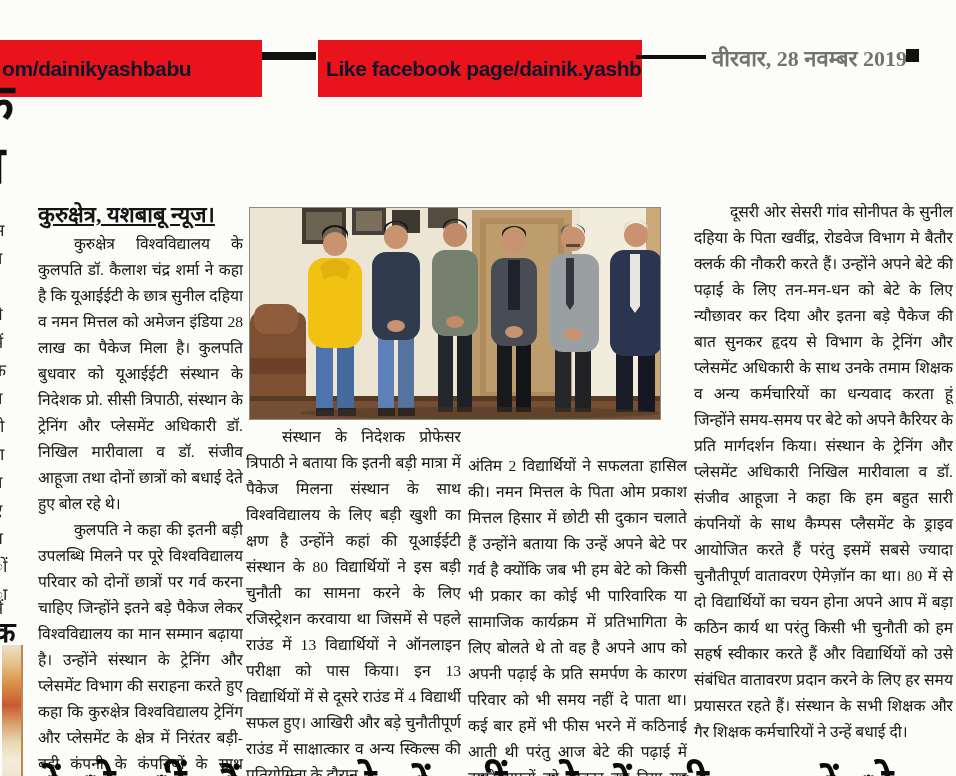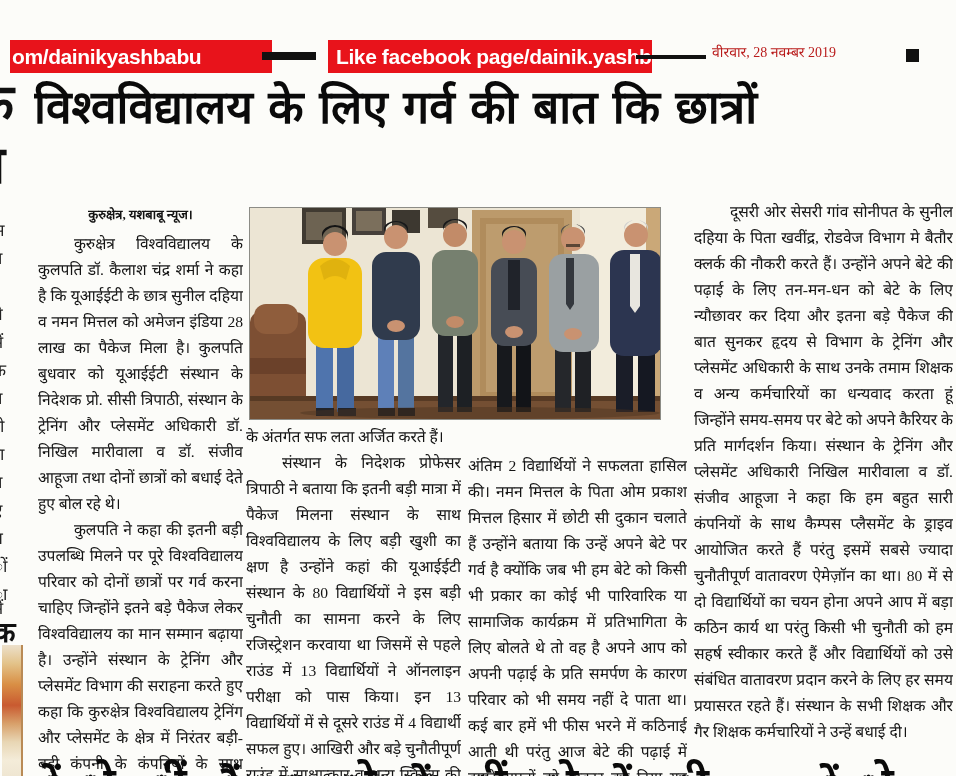--- a/index.html
+++ b/index.html
@@ -4,32 +4,32 @@
 <style>
   html,body{margin:0;padding:0;background:#e8e8e4;}
   .page{
     position:relative;width:956px;height:776px;margin:0 auto;
     background:#fcfcf9;overflow:hidden;
     font-family:"Liberation Serif","DejaVu Serif",serif;color:#101010;
   }
   
   .badge{
     position:absolute;top:40px;height:33px;line-height:33px;
-    background:#e8131b;color:#ffffff;
+    background:#e8131b;color:#0f172a;
     font-family:"Liberation Sans","DejaVu Sans",sans-serif;
     font-weight:bold;font-size:21px;letter-spacing:-0.4px;
-    padding:0 8px;white-space:nowrap;overflow:hidden;margin-left:10px;
+    padding:12px 8px;white-space:nowrap;overflow:hidden;
   }
   .badge-left{left:0;width:252px;padding-left:2px;}
   .badge-center{left:318px;width:308px;text-align:center;}
   .mast-rule1{position:absolute;left:262px;top:52px;width:54px;height:8px;background:#111;}
   .mast-rule2{position:absolute;left:636px;top:55px;width:70px;height:4px;background:#111;}
   .issue-date{
     position:absolute;left:712px;top:42px;width:190px;
-    font-weight:normal;font-size:14px;white-space:nowrap;color:#b91c1c;
+    font-weight:bold;font-size:22px;white-space:nowrap;color:#737373;
   }
   .date-square{position:absolute;left:906px;top:49px;width:13px;height:13px;background:#111;}
   
   .headline{
     position:absolute;left:34px;width:915px;
     font-weight:bold;color:#0a0a0a;font-size:46px;line-height:56px;
     white-space:nowrap;overflow:hidden;
   }
   .headline.l1{top:80px;word-spacing:4px;}
   .headline.l2{top:138px;word-spacing:17px;}
@@ -55,22 +55,22 @@
     position:absolute;overflow:hidden;
     font-size:15.6px;line-height:26px;text-align:justify;color:#141414;
   }
   .col p{margin:0;}
   .col p.ind{text-indent:2.3em;}
   .col1{left:38px;top:202px;width:205px;height:574px;}
   .col2{left:246px;top:424px;width:215px;height:352px;}
   .col3{left:468px;top:424px;width:219px;height:352px;margin-top:29px;}
   .col4{left:694px;top:199px;width:259px;height:577px;}
   .dateline{
-    display:block;text-align:center;font-weight:bold;font-size:13px;
-    margin-bottom:3px;
+    display:block;text-align:left;font-weight:bold;font-size:22px;
+    text-decoration:underline;margin-bottom:3px;
   }
   
   .bottom-cut{
     position:absolute;top:756px;height:20px;overflow:hidden;
     font-size:44px;font-weight:bold;line-height:58px;color:#0a0a0a;
     white-space:nowrap;word-spacing:22px;
   }
   .bottom-cut.main{left:40px;width:700px;}
   .bottom-cut.right{left:818px;width:90px;}
 </style>
@@ -79,21 +79,20 @@
 
 <div class="page">
 
   <div class="badge badge-left">om/dainikyashbabu</div>
   <div class="mast-rule1"></div>
   <div class="badge badge-center">Like facebook page/dainik.yashbabu</div>
   <div class="mast-rule2"></div>
   <div class="issue-date">वीरवार, 28 नवम्बर 2019</div>
   <div class="date-square"></div>
 
-  <div class="headline l1">विश्वविद्यालय के लिए गर्व की बात कि छात्रों</div>
 
   <div class="left-strip">
     <span class="bigfrag" style="top:2px">क</span>
     <span class="bigfrag" style="top:64px">म</span>
     <span class="frag" style="top:146px">स</span>
     <span class="frag" style="top:174px">त्र</span>
 
     <span class="frag" style="top:230px">पे</span>
     <span class="frag" style="top:258px">में</span>
     <span class="frag" style="top:286px">क</span>
@@ -189,21 +188,20 @@
     </svg>
   </div>
 
   <div class="col col1">
     <span class="dateline">कुरुक्षेत्र, यशबाबू न्यूज।</span>
     <p class="ind">कुरुक्षेत्र विश्वविद्यालय के कुलपति डॉ. कैलाश चंद्र शर्मा ने कहा है कि यूआईईटी के छात्र सुनील दहिया व नमन मित्तल को अमेजन इंडिया 28 लाख का पैकेज मिला है। कुलपति बुधवार को यूआईईटी संस्थान के निदेशक प्रो. सीसी त्रिपाठी, संस्थान के ट्रेनिंग और प्लेसमेंट अधिकारी डॉ. निखिल मारीवाला व डॉ. संजीव आहूजा तथा दोनों छात्रों को बधाई देते हुए बोल रहे थे।</p>
     <p class="ind">कुलपति ने कहा की इतनी बड़ी उपलब्धि मिलने पर पूरे विश्वविद्यालय परिवार को दोनों छात्रों पर गर्व करना चाहिए जिन्होंने इतने बड़े पैकेज लेकर विश्वविद्यालय का मान सम्मान बढ़ाया है। उन्होंने संस्थान के ट्रेनिंग और प्लेसमेंट विभाग की सराहना करते हुए कहा कि कुरुक्षेत्र विश्वविद्यालय ट्रेनिंग और प्लेसमेंट के क्षेत्र में निरंतर बड़ी-बड़ी कंपनी के कंपनियों के साथ निरंतर जुड़ा हुआ है। और समय-समय पर विश्वविद्यालय के विद्यार्थी विभिन्न कंपनियों में कैम्पस प्लेसमेंट ड्राइव</p>
   </div>
 
   <div class="col col2">
-    <p>के अंतर्गत सफ लता अर्जित करते हैं।</p>
     <p class="ind">संस्थान के निदेशक प्रोफेसर त्रिपाठी ने बताया कि इतनी बड़ी मात्रा में पैकेज मिलना संस्थान के साथ विश्वविद्यालय के लिए बड़ी खुशी का क्षण है उन्होंने कहां की यूआईईटी संस्थान के 80 विद्यार्थियों ने इस बड़ी चुनौती का सामना करने के लिए रजिस्ट्रेशन करवाया था जिसमें से पहले राउंड में 13 विद्यार्थियों ने ऑनलाइन परीक्षा को पास किया। इन 13 विद्यार्थियों में से दूसरे राउंड में 4 विद्यार्थी सफल हुए। आखिरी और बड़े चुनौतीपूर्ण राउंड में साक्षात्कार व अन्य स्किल्स की प्रतियोगिता के दौरान</p>
   </div>
 
   <div class="col col3">
     <p>अंतिम 2 विद्यार्थियों ने सफलता हासिल की। नमन मित्तल के पिता ओम प्रकाश मित्तल हिसार में छोटी सी दुकान चलाते हैं उन्होंने बताया कि उन्हें अपने बेटे पर गर्व है क्योंकि जब भी हम बेटे को किसी भी प्रकार का कोई भी पारिवारिक या सामाजिक कार्यक्रम में प्रतिभागिता के लिए बोलते थे तो वह है अपने आप को अपनी पढ़ाई के प्रति समर्पण के कारण परिवार को भी समय नहीं दे पाता था। कई बार हमें भी फीस भरने में कठिनाई आती थी परंतु आज बेटे की पढ़ाई में हमारे सपनों को साकार कर दिया यह बहुत बड़ी बात है।</p>
   </div>
 
   <div class="col col4">
     <p class="ind">दूसरी ओर सेसरी गांव सोनीपत के सुनील दहिया के पिता खवींद्र, रोडवेज विभाग मे बैतौर क्लर्क की नौकरी करते हैं। उन्होंने अपने बेटे की पढ़ाई के लिए तन-मन-धन को बेटे के लिए न्यौछावर कर दिया और इतना बड़े पैकेज की बात सुनकर हृदय से विभाग के ट्रेनिंग और प्लेसमेंट अधिकारी के साथ उनके तमाम शिक्षक व अन्य कर्मचारियों का धन्यवाद करता हूं जिन्होंने समय-समय पर बेटे को अपने कैरियर के प्रति मार्गदर्शन किया। संस्थान के ट्रेनिंग और प्लेसमेंट अधिकारी निखिल मारीवाला व डॉ. संजीव आहूजा ने कहा कि हम बहुत सारी कंपनियों के साथ कैम्पस प्लैसमेंट के ड्राइव आयोजित करते हैं परंतु इसमें सबसे ज्यादा चुनौतीपूर्ण वातावरण ऐमेज़ॉन का था। 80 में से दो विद्यार्थियों का चयन होना अपने आप में बड़ा कठिन कार्य था परंतु किसी भी चुनौती को हम सहर्ष स्वीकार करते हैं और विद्यार्थियों को उसे संबंधित वातावरण प्रदान करने के लिए हर समय प्रयासरत रहते हैं। संस्थान के सभी शिक्षक और गैर शिक्षक कर्मचारियों ने उन्हें बधाई दी।</p>
   </div>

